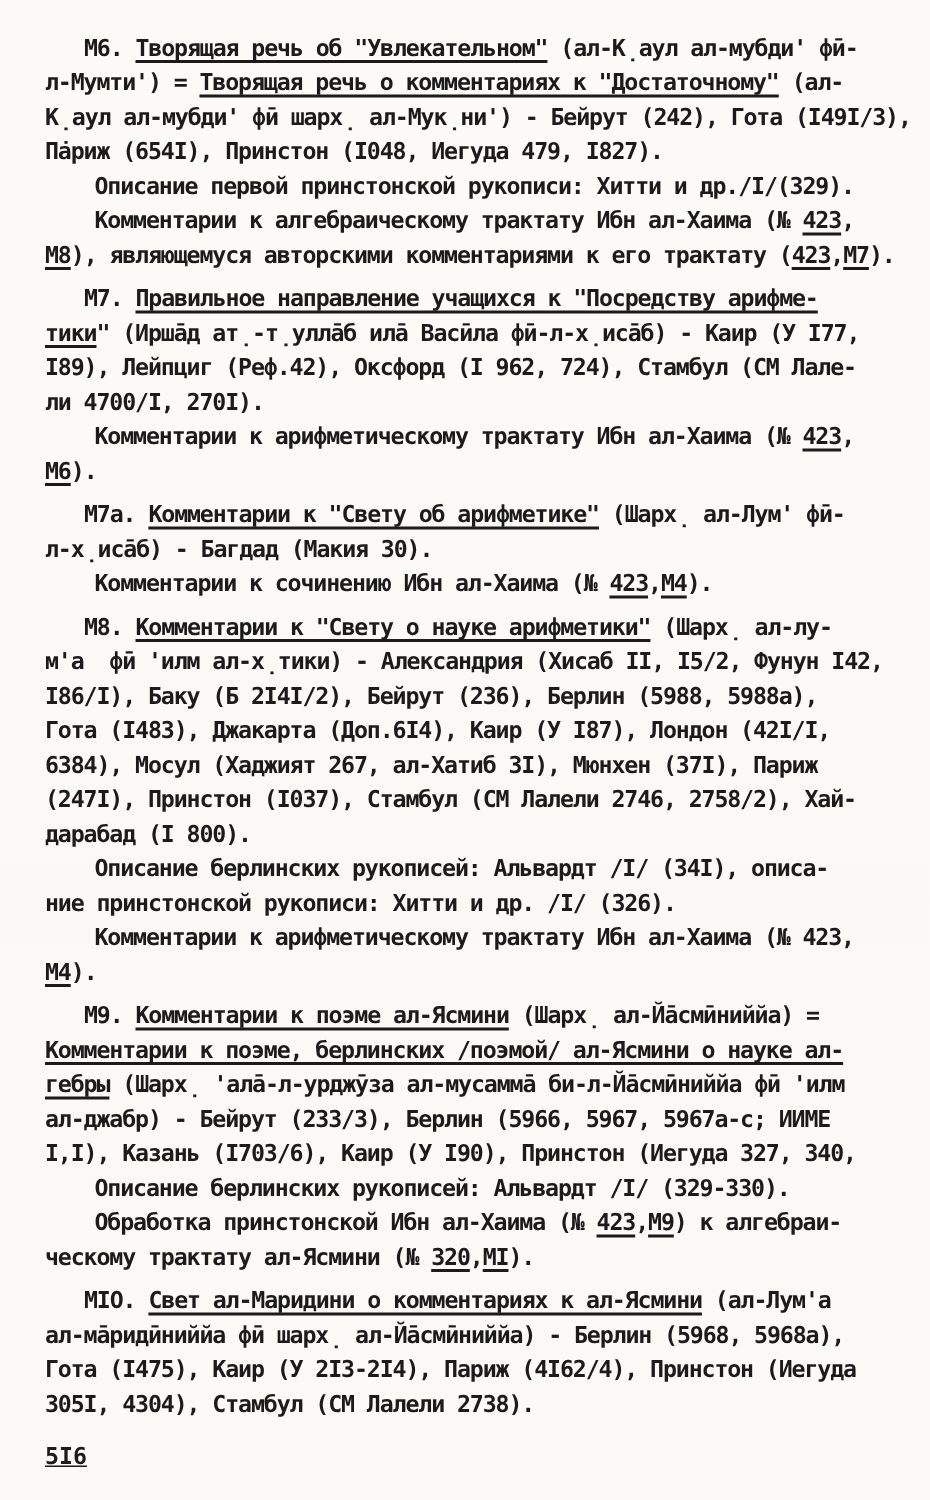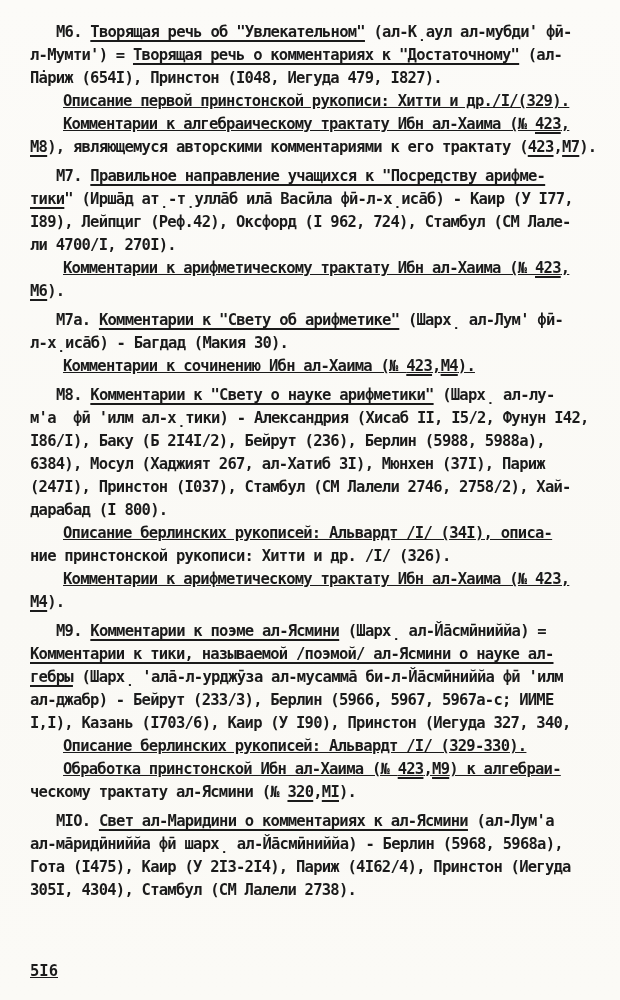--- a/index.html
+++ b/index.html
@@ -21,41 +21,42 @@
   }
   .text-block {
     position: absolute;
     top: 21px; left: 30px; right: 20px;
   }
   .para { margin: 0; }
   .para.section { margin-top: 6px; }
   .para.section:first-child { margin-top: 0; }
   .line { white-space: pre; }
   .line.first-section { padding-left: 26px; }
-  .line.first-body { padding-left: 33px; text-decoration: underline; }
+  .line.first-body { padding-left: 33px; }
   .u {
     text-decoration: underline;
     text-underline-offset: 3px;
     text-decoration-thickness: 1.5px;
   }
   .page-number {
     position: absolute;
     left: 30px; top: 960px;
     letter-spacing: 0;
     text-decoration: underline;
   }
 </style>
 </head>
 <body>
 
 <div class="page">
   <div class="text-block" id="doc">
       <div class="para section">
         <div class="line first-section"><span>М6. </span><span class="u">Творящая речь об "Увлекательном"</span><span> (ал-К̣аул ал-мубди' фӣ-</span></div>
         <div class="line"><span>л-Мумти') = </span><span class="u">Творящая речь о комментариях к "Достаточному"</span><span> (ал-</span></div>
+        <div class="line"><span>К̣аул ал-мубди' фӣ шарх̣ ал-Мук̣ни') - Бейрут (242), Гота (I49I/3),</span></div>
         <div class="line"><span>П̇ариж (654I), Принстон (I048, Иегуда 479, I827).</span></div>
       </div>
       <div class="para body">
         <div class="line first-body"><span>Описание первой принстонской рукописи: Хитти и др./I/(329).</span></div>
       </div>
       <div class="para body">
         <div class="line first-body"><span>Комментарии к алгебраическому трактату Ибн ал-Хаима (№ </span><span class="u">423</span><span>,</span></div>
         <div class="line"><span class="u">М8</span><span>), являющемуся авторскими комментариями к его трактату (</span><span class="u">423</span><span>,</span><span class="u">М7</span><span>).</span></div>
       </div>
       <div class="para section">
@@ -72,35 +73,36 @@
         <div class="line first-section"><span>М7а. </span><span class="u">Комментарии к "Свету об арифметике"</span><span> (Шарх̣ ал-Лум' фӣ-</span></div>
         <div class="line"><span>л-х̣исāб) - Багдад (Макия 30).</span></div>
       </div>
       <div class="para body">
         <div class="line first-body"><span>Комментарии к сочинению Ибн ал-Хаима (№ </span><span class="u">423</span><span>,</span><span class="u">М4</span><span>).</span></div>
       </div>
       <div class="para section">
         <div class="line first-section"><span>М8. </span><span class="u">Комментарии к "Свету о науке арифметики"</span><span> (Шарх̣ ал-лу-</span></div>
         <div class="line"><span>м'а  фӣ 'илм ал-х̣тики) - Александрия (Хисаб II, I5/2, Фунун I42,</span></div>
         <div class="line"><span>I86/I), Баку (Б 2I4I/2), Бейрут (236), Берлин (5988, 5988а),</span></div>
+        <div class="line"><span>Гота (I483), Джакарта (Доп.6I4), Каир (У I87), Лондон (42I/I,</span></div>
         <div class="line"><span>6384), Мосул (Хаджият 267, ал-Хатиб 3I), Мюнхен (37I), Париж</span></div>
         <div class="line"><span>(247I), Принстон (I037), Стамбул (СМ Лалели 2746, 2758/2), Хай-</span></div>
         <div class="line"><span>дарабад (I 800).</span></div>
       </div>
       <div class="para body">
         <div class="line first-body"><span>Описание берлинских рукописей: Альвардт /I/ (34I), описа-</span></div>
         <div class="line"><span>ние принстонской рукописи: Хитти и др. /I/ (326).</span></div>
       </div>
       <div class="para body">
         <div class="line first-body"><span>Комментарии к арифметическому трактату Ибн ал-Хаима (№ 423,</span></div>
         <div class="line"><span class="u">М4</span><span>).</span></div>
       </div>
       <div class="para section">
         <div class="line first-section"><span>М9. </span><span class="u">Комментарии к поэме ал-Ясмини</span><span> (Шарх̣ ал-Йāсмӣниййа) =</span></div>
-        <div class="line"><span class="u">Комментарии к тики, называемой /поэмой/ ал-Ясмини о науке ал-</span></div>
+        <div class="line"><span class="u">Комментарии к поэме, берлинских /поэмой/ ал-Ясмини о науке ал-</span></div>
         <div class="line"><span class="u">гебры</span><span> (Шарх̣ 'алā-л-урджӯза ал-мусаммā би-л-Йāсмӣниййа фӣ 'илм</span></div>
         <div class="line"><span>ал-джабр) - Бейрут (233/3), Берлин (5966, 5967, 5967а-с; ИИМЕ</span></div>
         <div class="line"><span>I,I), Казань (I703/6), Каир (У I90), Принстон (Иегуда 327, 340,</span></div>
       </div>
       <div class="para body">
         <div class="line first-body"><span>Описание берлинских рукописей: Альвардт /I/ (329-330).</span></div>
       </div>
       <div class="para body">
         <div class="line first-body"><span>Обработка принстонской Ибн ал-Хаима (№ </span><span class="u">423</span><span>,</span><span class="u">М9</span><span>) к алгебраи-</span></div>
         <div class="line"><span>ческому трактату ал-Ясмини (№ </span><span class="u">320</span><span>,</span><span class="u">МI</span><span>).</span></div>

